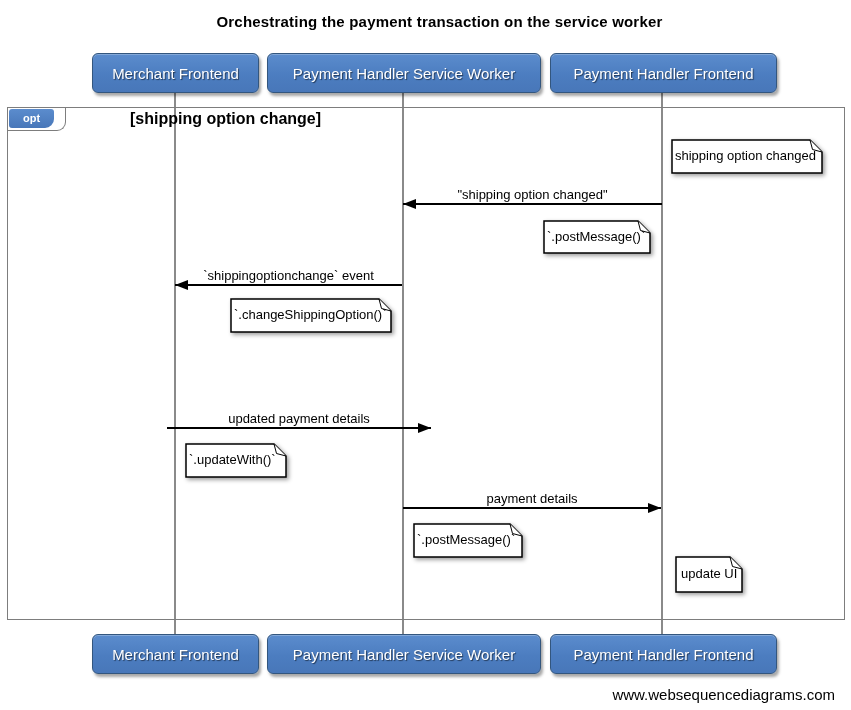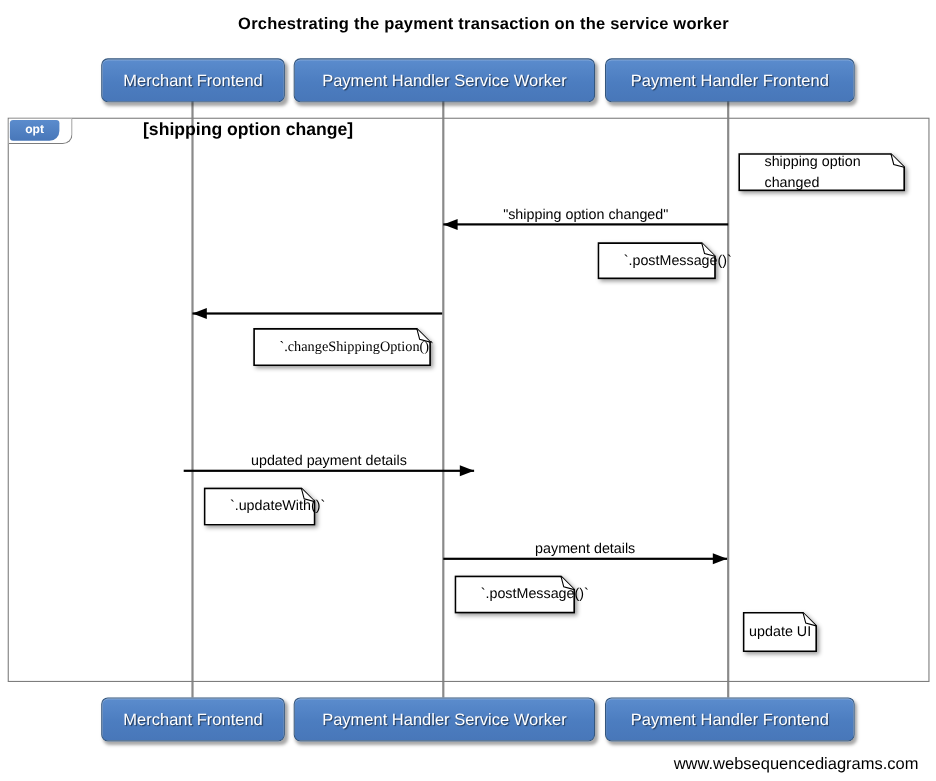--- a/index.html
+++ b/index.html
@@ -39,21 +39,21 @@
   .msg-label{position:absolute;left:0;right:0;bottom:3px;text-align:center;
     font-size:13px;white-space:nowrap;}
   .msg-line{position:absolute;left:0;right:0;bottom:0;height:2px;background:#000;}
   .head{position:absolute;bottom:-4px;width:0;height:0;
     border-top:5px solid transparent;border-bottom:5px solid transparent;}
   .head.left{left:0;border-right:13px solid #000;}
   .head.right{right:0;border-left:13px solid #000;}
   
   .note{position:absolute;z-index:3;display:flex;align-items:center;}
   .note svg{position:absolute;left:0;top:0;filter:drop-shadow(2px 2px 2px rgba(0,0,0,0.40));}
-  .note-text{position:relative;z-index:1;padding-left:24px;font-size:13px;
+  .note-text{position:relative;z-index:1;padding-left:4px;font-size:13px;
     white-space:pre-line;line-height:1.4;}
   .watermark{position:absolute;right:16px;top:686px;font-size:15px;}
 </style>
 </head>
 <body>
 
 <div class="canvas">
 
   <div class="title">Orchestrating the payment transaction on the service worker</div>
 
@@ -88,25 +88,26 @@
 
   <div class="note" style="left:543px;top:220px;width:108px;height:34px;">
     <svg width="108" height="34" viewBox="0 0 108 34">
       <path d="M1,1 H95 L107,13 V33 H1 Z" fill="#fff" stroke="#000" stroke-width="1.5"></path>
       <path d="M95,1 L97.5,10.5 L107,13" fill="#fff" stroke="#000" stroke-width="1"></path>
     </svg>
     <span class="note-text">`.postMessage()`</span>
   </div>
 
   <div class="msg" style="left:175px;top:264px;width:227px;">
+    <div class="msg-label">`shippingoptionchange` event</div>
     <div class="msg-line"></div>
     <div class="head left"></div>
   </div>
 
-  <div class="note" style="left:230px;top:298px;width:162px;height:35px;font-family:Liberation Serif, serif;">
+  <div class="note" style="left:230px;top:298px;width:162px;height:35px;">
     <svg width="162" height="35" viewBox="0 0 162 35">
       <path d="M1,1 H149 L161,13 V34 H1 Z" fill="#fff" stroke="#000" stroke-width="1.5"></path>
       <path d="M149,1 L151.5,10.5 L161,13" fill="#fff" stroke="#000" stroke-width="1"></path>
     </svg>
     <span class="note-text">`.changeShippingOption()`</span>
   </div>
 
 
   <div class="msg" style="left:167px;top:407px;width:264px;">
     <div class="msg-label">updated payment details</div>

